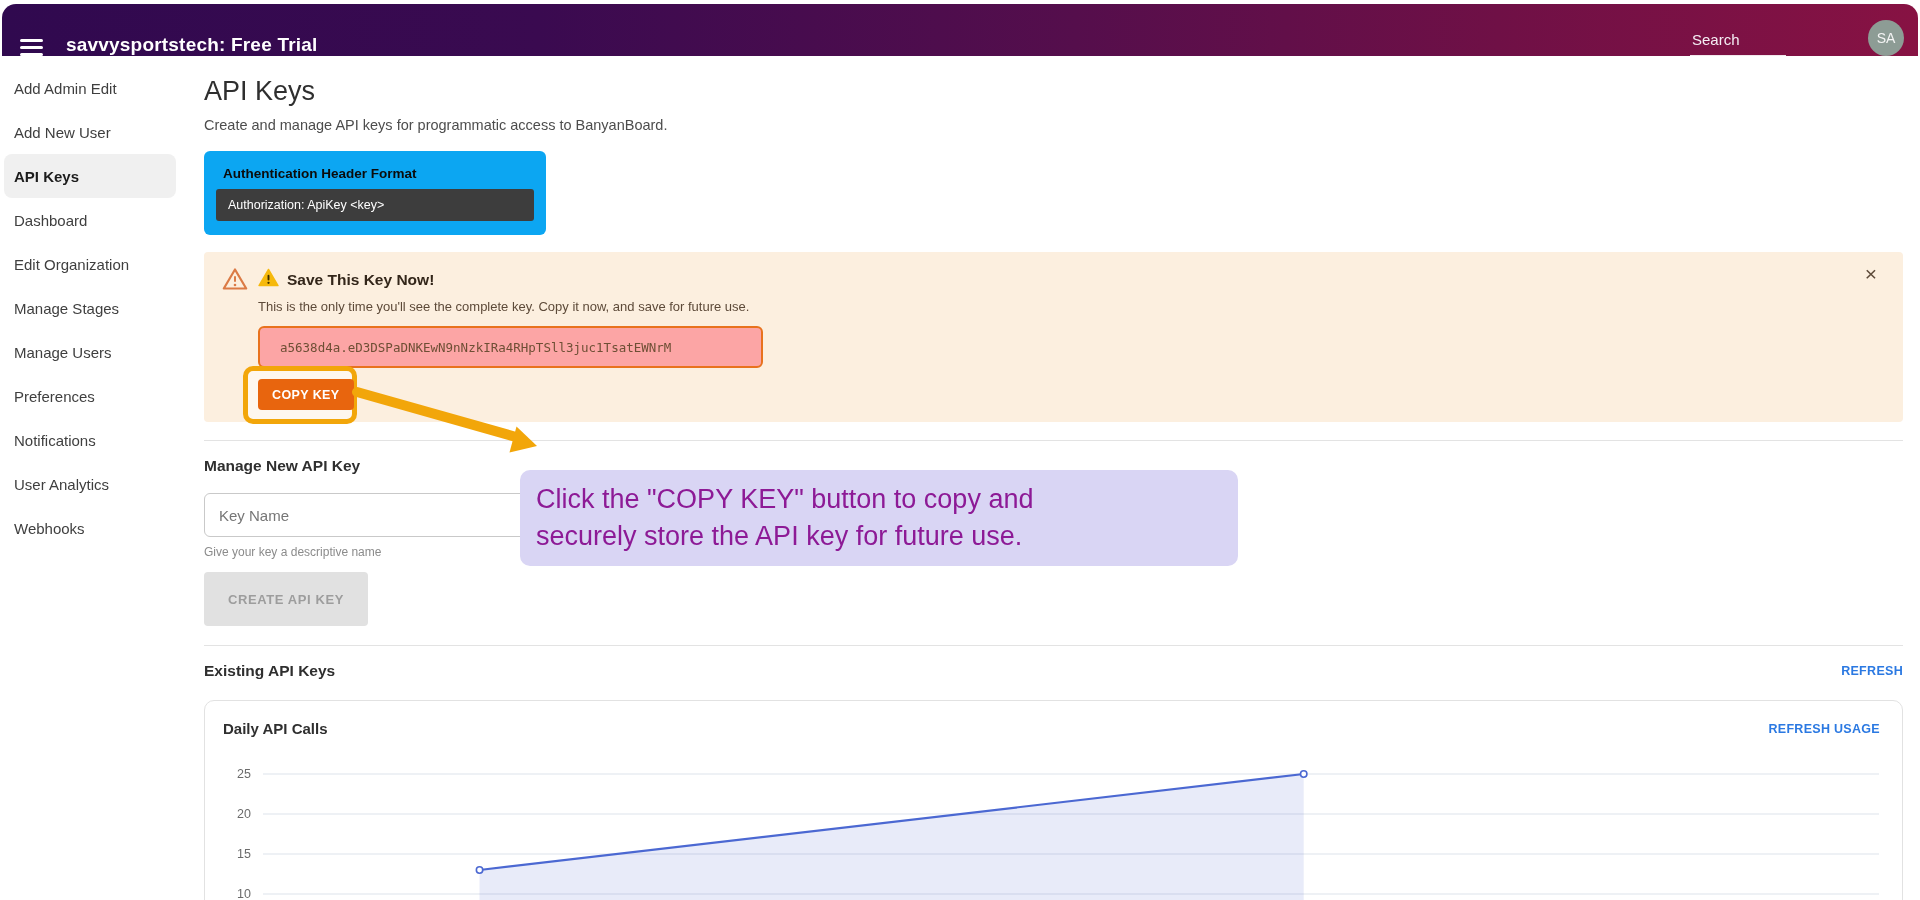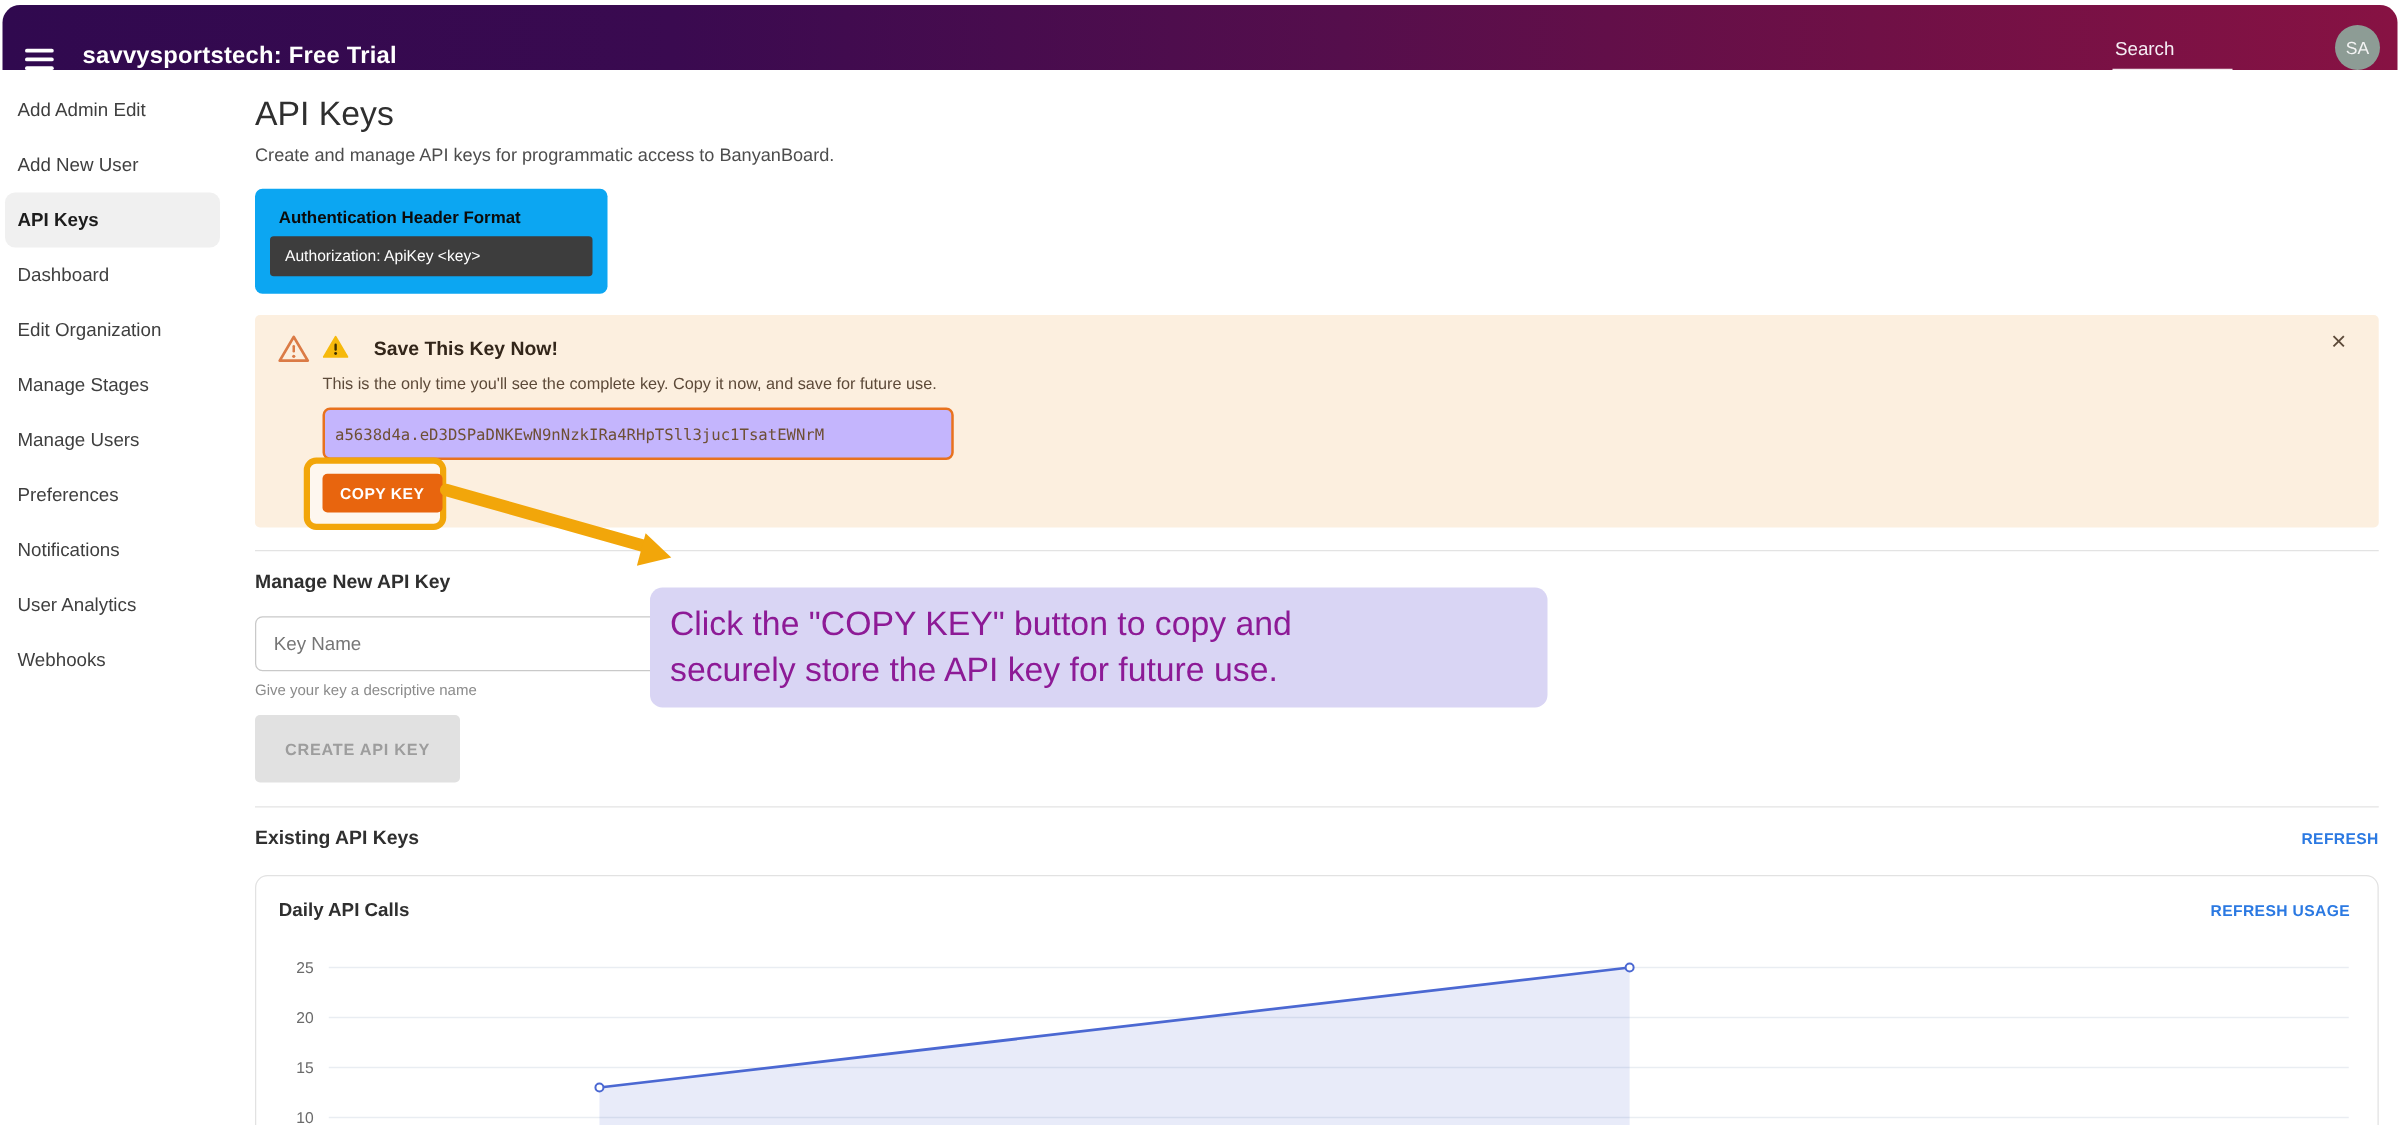--- a/index.html
+++ b/index.html
@@ -25,34 +25,34 @@
   .sidebar{position:absolute;top:56px;left:0;width:188px;padding-top:10px;box-sizing:border-box;}
   .side-item{height:44px;display:flex;align-items:center;padding:0 10px;margin:0 12px 0 4px;
     font-size:15px;color:#3f3f3f;border-radius:8px;cursor:pointer;white-space:nowrap;}
   .side-item.active{background:#f0f0f0;font-weight:bold;color:#1c1c1c;}
 
   
   .content{position:absolute;left:204px;top:56px;width:1699px;}
   .page-title{margin:20px 0 0;font-size:27px;font-weight:400;color:#2f2f2f;}
   .subtitle{margin:10px 0 0;font-size:14.5px;color:#4d4d4d;}
 
-  .auth-box{margin-top:18px;width:282px;height:84px;background:#0ca6f2;border-radius:6px;
+  .auth-box{margin-top:18px;width:342px;height:84px;background:#0ca6f2;border-radius:6px;
     padding:15px 12px 0 12px;box-sizing:border-box;}
   .auth-title{font-size:13.5px;font-weight:bold;color:#0b0b0b;margin-left:7px;}
   .auth-code{display:block;margin-top:8px;background:#3d3d3d;color:#ffffff;
     font-family:Liberation Sans, sans-serif;font-size:12.5px;padding:9px 12px;border-radius:3px;}
 
   .alert{margin-top:17px;position:relative;background:#fcefdf;border-radius:4px;height:170px;}
   .alert-oicon{position:absolute;left:18px;top:15px;}
-  .alert-titlerow{position:absolute;left:54px;top:16px;display:flex;align-items:center;gap:20px;}
+  .alert-titlerow{position:absolute;left:54px;top:16px;display:flex;align-items:center;gap:8px;}
   .alert-title{font-size:15.5px;font-weight:bold;color:#33261a;}
   .alert-body{position:absolute;left:54px;top:47px;font-size:13px;color:#5d4a39;}
   .key-input{position:absolute;left:54px;top:74px;width:505px;height:42px;box-sizing:border-box;
-    border:2px solid #e8721e;border-radius:6px;background:#c4b5fd;color:#6e4f35;
-    font-family:"DejaVu Sans Mono",monospace;font-size:12.5px;padding:0 8px;outline:none;}
+    border:2px solid #e8721e;border-radius:6px;background:#fca5a5;color:#6e4f35;
+    font-family:"DejaVu Sans Mono",monospace;font-size:12.5px;padding:0 20px;outline:none;}
   .highlight-box{position:absolute;left:39px;top:114px;width:114px;height:58px;
     border:5px solid #f2a60a;border-radius:10px;background:rgba(255,255,255,.5);box-sizing:border-box;}
   .copy-btn{position:absolute;left:54px;top:127px;height:31px;padding:0 14px;background:#e8650e;
     color:#fff;font-weight:bold;font-size:12.5px;border:none;border-radius:4px;letter-spacing:.4px;
     cursor:pointer;font-family:"Liberation Sans",sans-serif;}
   .alert-close{position:absolute;right:20px;top:10px;font-size:21px;color:#5d4a39;background:none;
     border:none;cursor:pointer;line-height:1;font-family:"Liberation Sans",sans-serif;}
 
   .divider{border:none;border-top:1px solid #e3e3e3;margin:18px 0 0;}
   .section-title{margin:16px 0 0;font-size:15.5px;font-weight:bold;color:#2f2f2f;}

